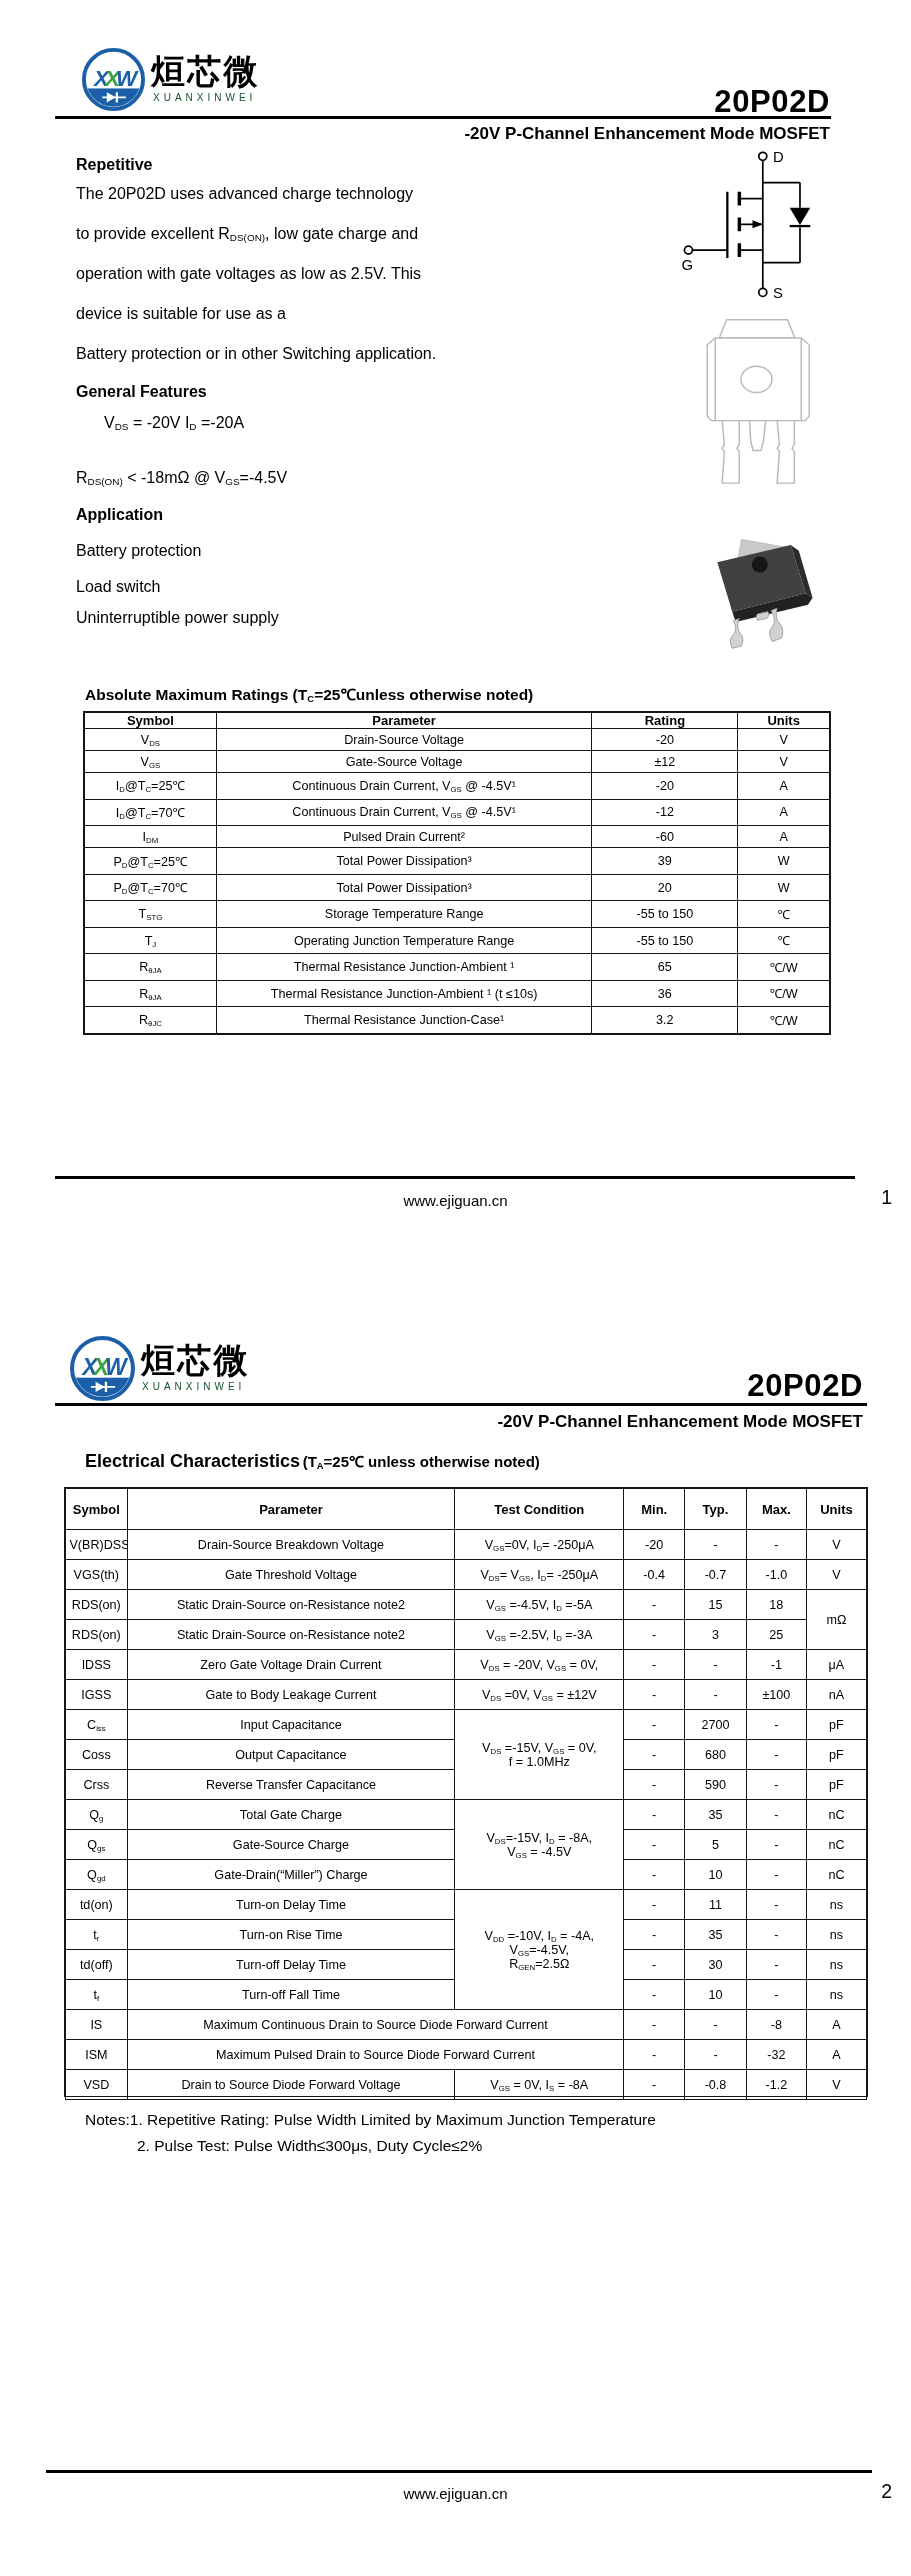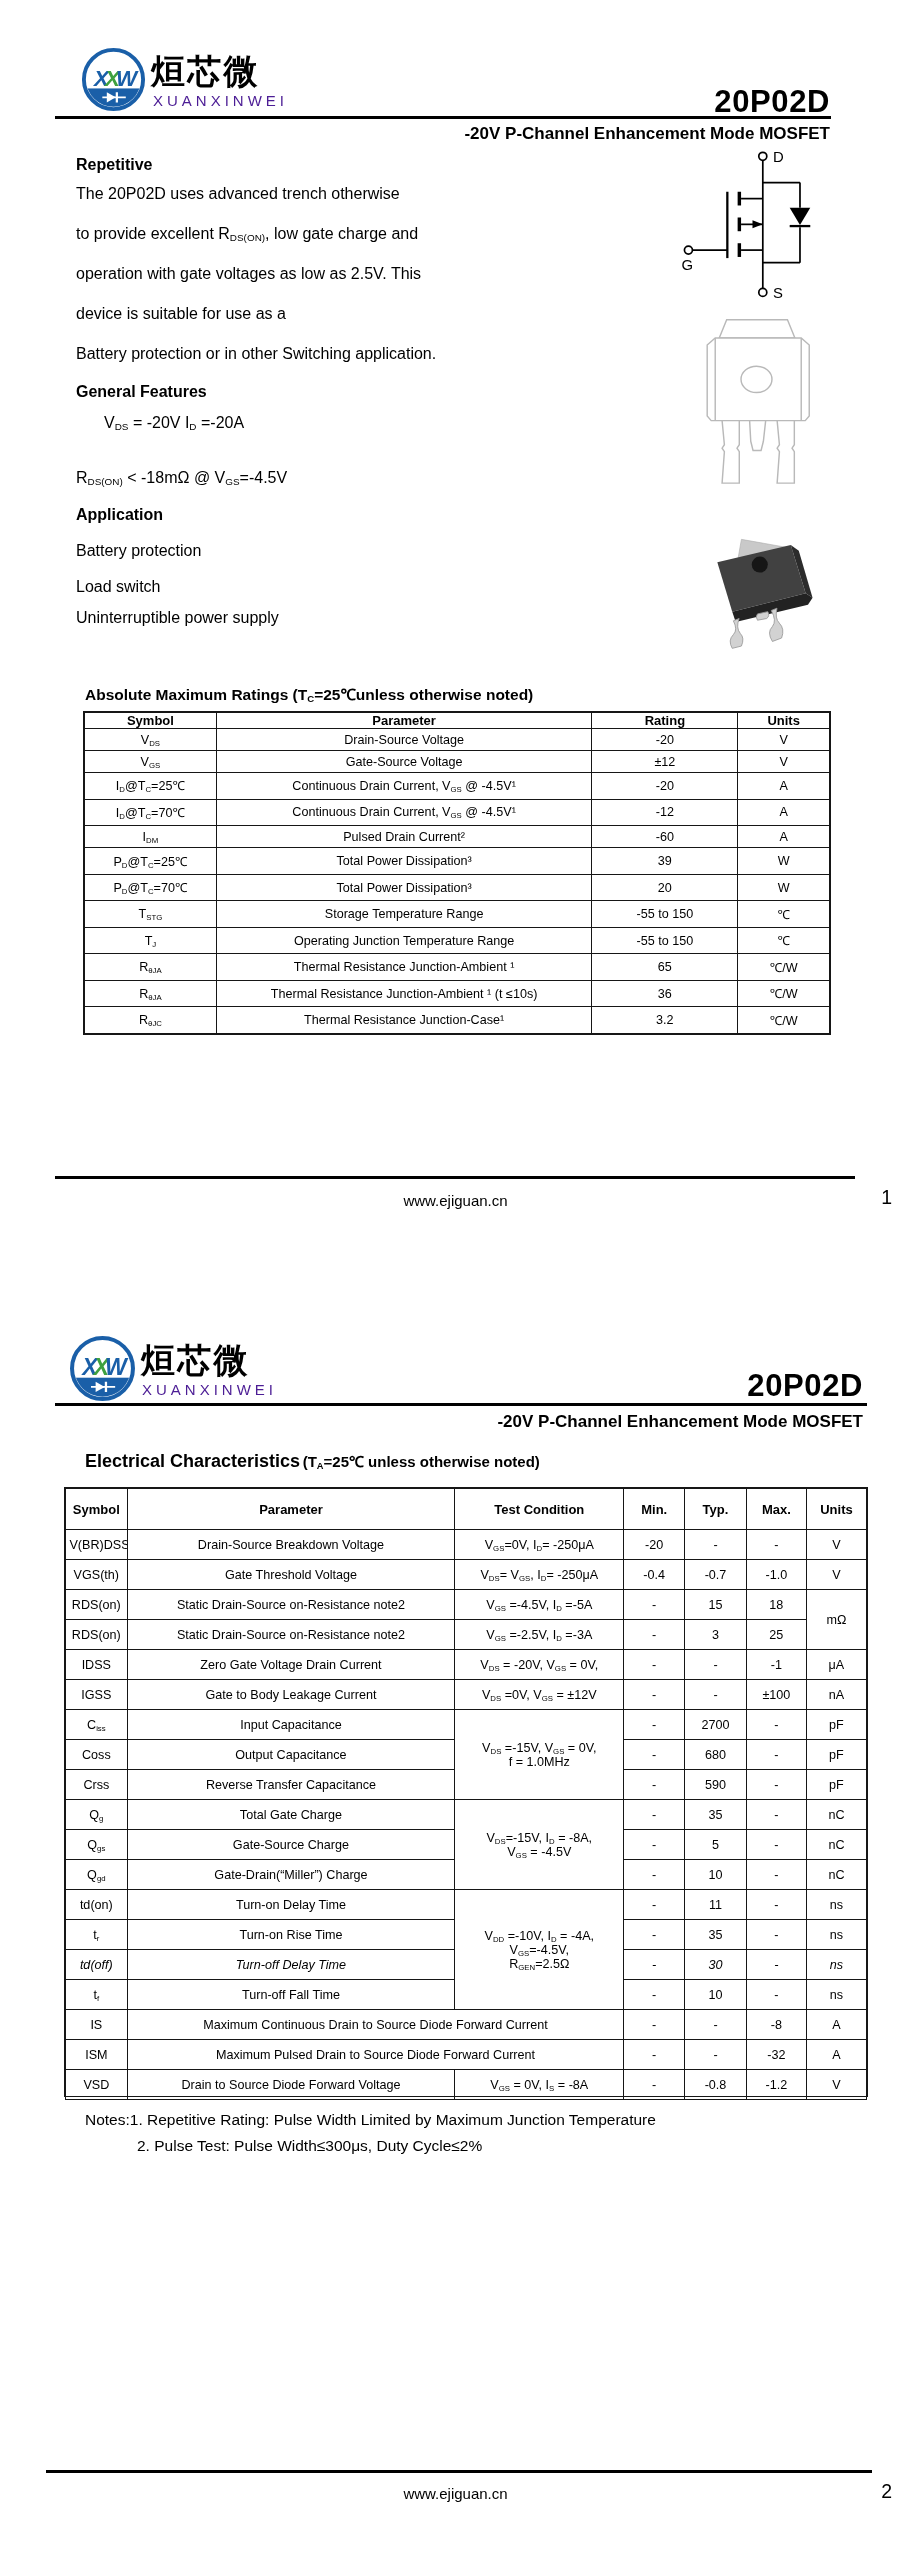--- a/index.html
+++ b/index.html
@@ -4,21 +4,21 @@
 <style>
   html,body{margin:0;padding:0;background:#fff;}
   .canvas{position:relative;width:911px;height:2576px;background:#fff;
           font-family:"Liberation Sans",sans-serif;color:#000;overflow:hidden;}
   .abs{position:absolute;}
   sub{font-size:0.62em;vertical-align:-0.22em;line-height:0;}
   .rule{background:#000;height:2.9px;}
   .partnum{font-size:31px;font-weight:bold;text-align:right;letter-spacing:0.6px;}
   .subtitle{font-size:17px;font-weight:bold;text-align:right;}
   .cn-name{font-size:34px;font-weight:bold;letter-spacing:2.3px;font-family:"DejaVu Sans",sans-serif;}
-  .en-name{font-size:15px;letter-spacing:4px;color:#4c1d95;}
+  .en-name{font-size:10px;letter-spacing:4px;color:#14532d;}
   .sec-h{font-size:16px;font-weight:bold;}
   .body-line{font-size:16px;white-space:nowrap;}
   .tbl-title{font-size:15.5px;font-weight:bold;}
   .dtable{border-collapse:collapse;table-layout:fixed;width:100%;height:100%;}
   .dtable td,.dtable th{border:1.1px solid #161616;text-align:center;vertical-align:middle;
         font-size:12.6px;padding:0 3.4px;overflow:hidden;}
   .dtable th{font-size:13px;}
   .dtable thead th{border-bottom:1.7px solid #161616;margin-left:28px;}
   .twrap{border:1.7px solid #161616;}
   .precell{white-space:pre-line;}
@@ -51,21 +51,21 @@
       </text>
     </svg>
     <div class="abs cn-name" style="left:151px;top:49px;">烜芯微</div>
     <div class="abs en-name" style="left:153px;top:92px;">XUANXINWEI</div>
 
     <div class="abs partnum" style="left:574px;top:84px;width:256px;">20P02D</div>
     <div class="abs rule" style="left:55px;top:116px;width:776px;"></div>
     <div class="abs subtitle" style="left:314px;top:124px;width:516px;">-20V P-Channel Enhancement Mode MOSFET</div>
 
     <div class="abs sec-h" style="left:76px;top:156px;">Repetitive</div>
-    <div class="abs body-line" style="left:76px;top:185px;">The   20P02D   uses advanced trench otherwise</div>
+    <div class="abs body-line" style="left:76px;top:185px;">The   20P02D   uses advanced charge technology</div>
     <div class="abs body-line" style="left:76px;top:225px;">to provide excellent R<sub>DS(ON)</sub>, low gate charge and</div>
     <div class="abs body-line" style="left:76px;top:265px;">operation with gate voltages as low as 2.5V. This</div>
     <div class="abs body-line" style="left:76px;top:305px;">device is suitable for use as a</div>
     <div class="abs body-line" style="left:76px;top:345px;">Battery protection or in other Switching application.</div>
 
     <div class="abs sec-h" style="left:76px;top:383px;">General Features</div>
     <div class="abs body-line" style="left:76px;top:414px;margin-left:28px;">V<sub>DS</sub> = -20V  I<sub>D</sub> =-20A</div>
     <div class="abs body-line" style="left:76px;top:469px;">R<sub>DS(ON)</sub> &lt; -18mΩ @ V<sub>GS</sub>=-4.5V</div>
 
     <div class="abs sec-h" style="left:76px;top:506px;">Application</div>
@@ -392,21 +392,21 @@
               <td>ns</td>
             </tr>
           <tr style="height:30px;">
               <td>t<sub>r</sub></td>
               <td>Turn-on Rise Time</td>
               <td>-</td>
               <td>35</td>
               <td>-</td>
               <td>ns</td>
             </tr>
-          <tr style="height:30px;font-style:italic;">
+          <tr style="height:30px;">
               <td>td(off)</td>
               <td>Turn-off Delay Time</td>
               <td>-</td>
               <td>30</td>
               <td>-</td>
               <td>ns</td>
             </tr>
           <tr style="height:30px;">
               <td>t<sub>f</sub></td>
               <td>Turn-off Fall Time</td>

